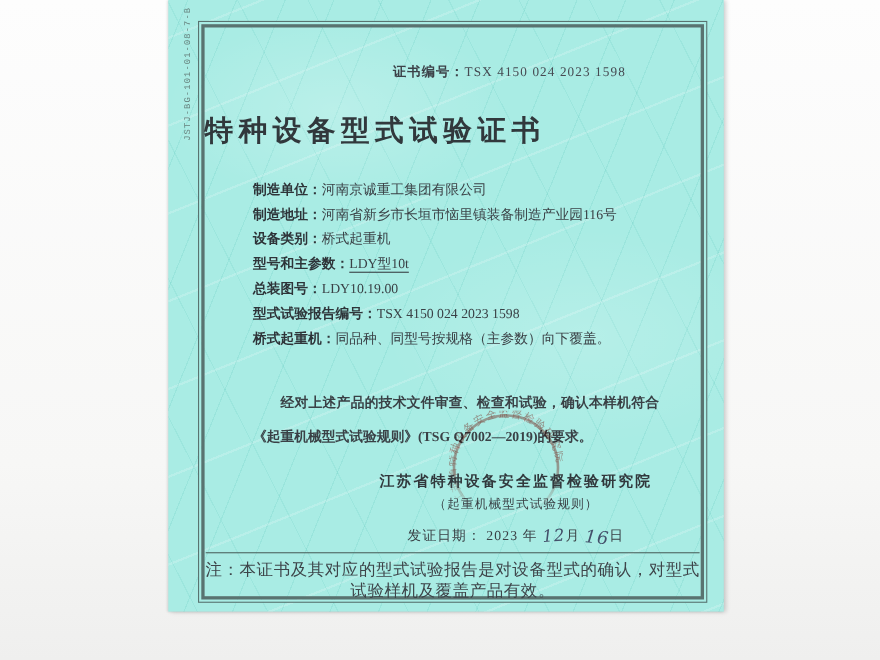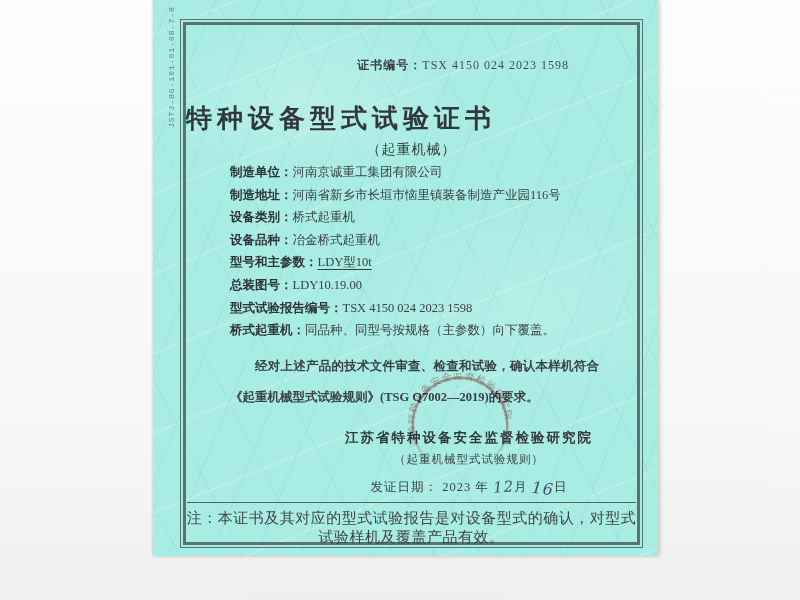--- a/index.html
+++ b/index.html
@@ -84,34 +84,30 @@
 
   <div class="vcode">JSTJ-BG-101-01-08-7-B</div>
 
   <div class="frame">
 
     <div class="certno-row">
       <span class="lab">证书编号：</span><span>TSX 4150 024 2023 1598</span>
     </div>
 
     <h1 class="title">特种设备型式试验证书</h1>
-    <div class="subtitle">（起重机械）</div>
 
     <div class="fields">
       <div class="frow">
         <span class="lab">制造单位：</span><span class="val">河南京诚重工集团有限公司</span>
       </div>
       <div class="frow">
         <span class="lab">制造地址：</span><span class="val">河南省新乡市长垣市恼里镇装备制造产业园116号</span>
       </div>
       <div class="frow">
         <span class="lab">设备类别：</span><span class="val">桥式起重机</span>
-      </div>
-      <div class="frow">
-        <span class="lab">设备品种：</span><span class="val">冶金桥式起重机</span>
       </div>
       <div class="frow">
         <span class="lab">型号和主参数：</span><span class="val u">LDY型10t</span>
       </div>
       <div class="frow">
         <span class="lab">总装图号：</span><span class="val">LDY10.19.00</span>
       </div>
       <div class="frow">
         <span class="lab">型式试验报告编号：</span><span class="val">TSX 4150 024 2023 1598</span>
       </div>

